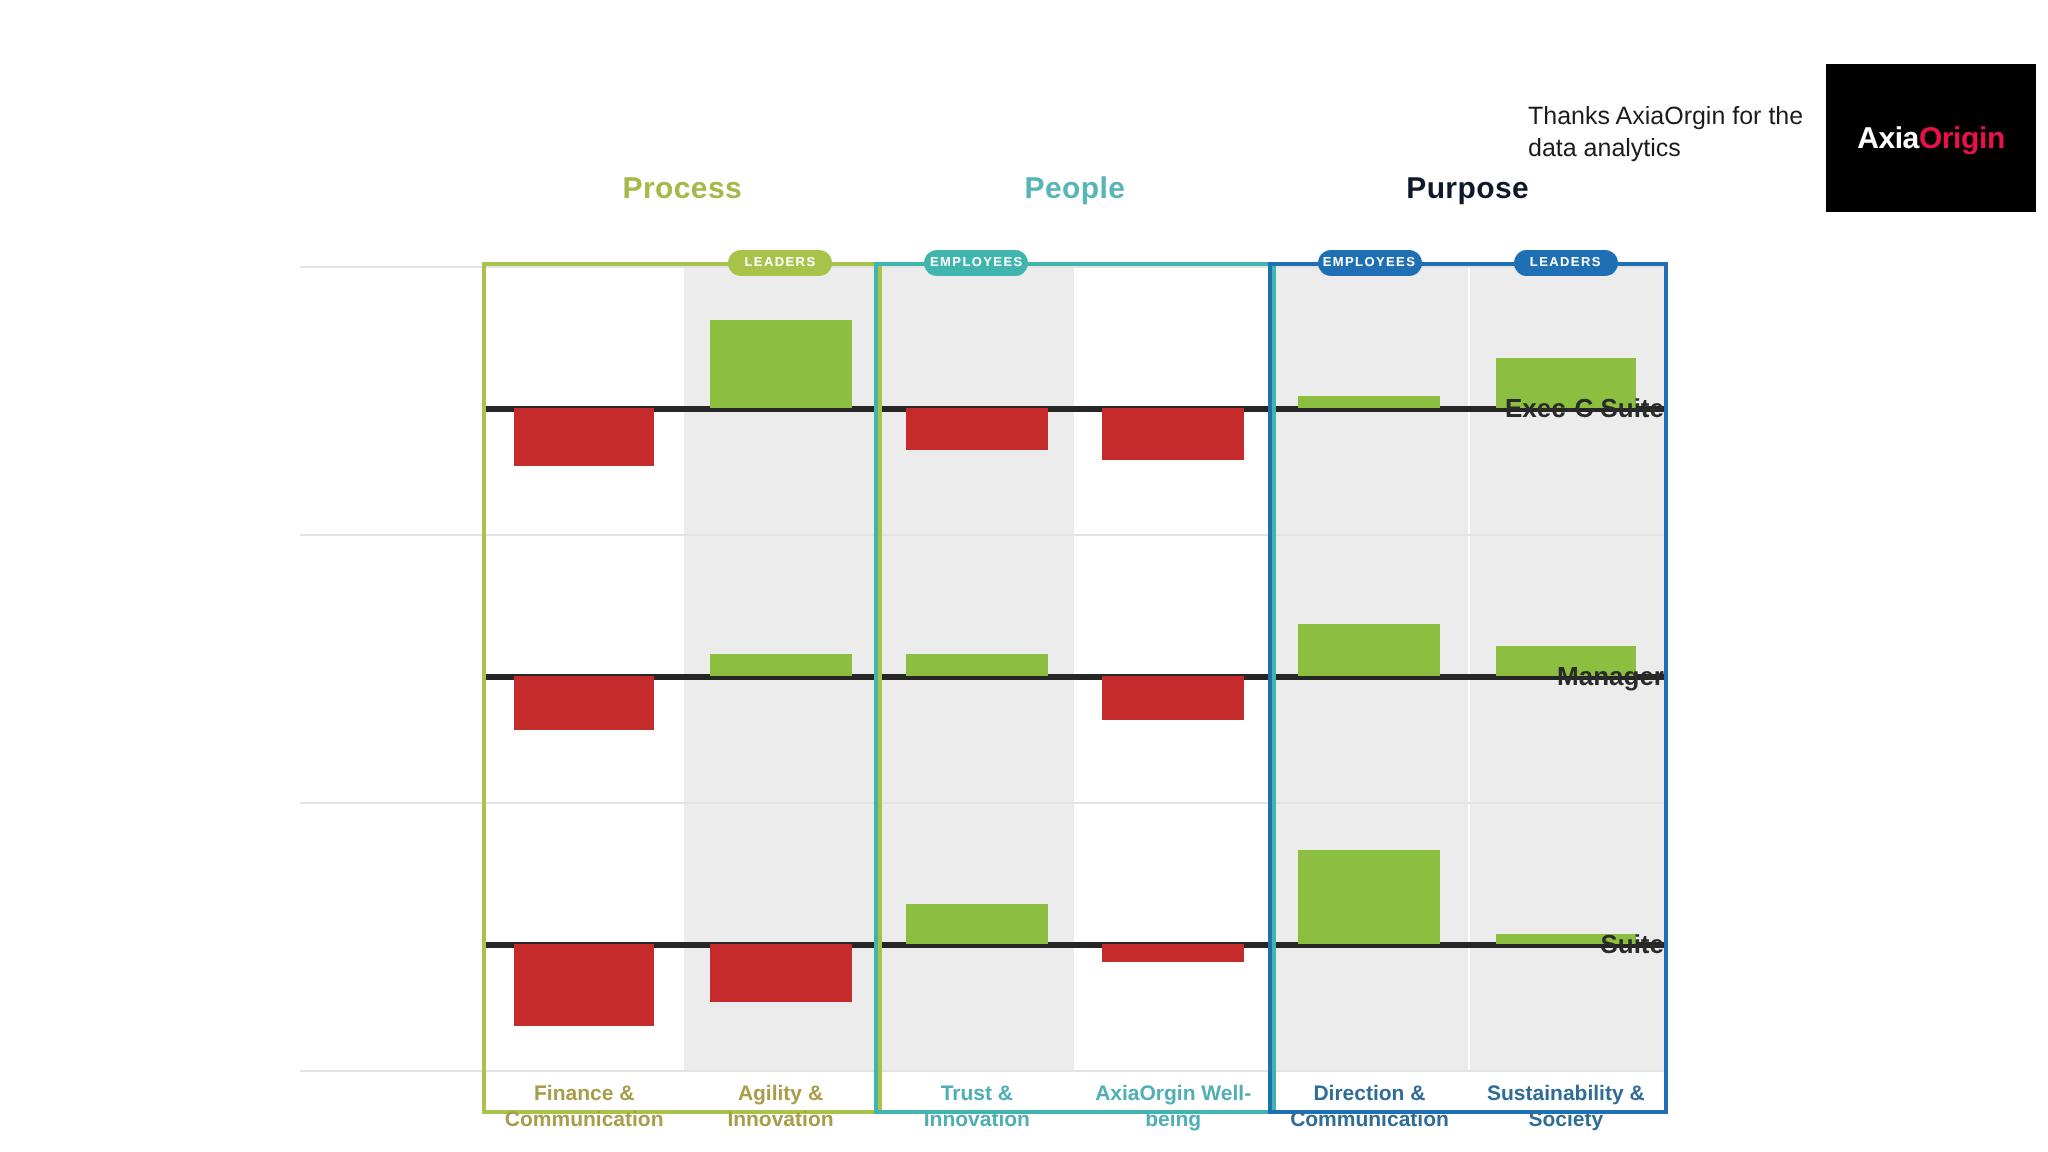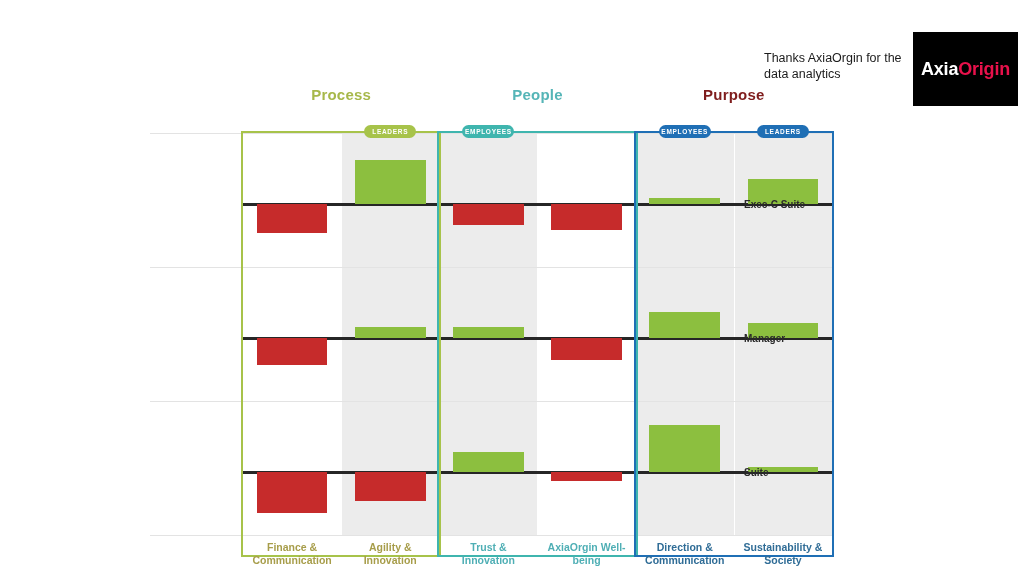--- a/index.html
+++ b/index.html
@@ -7,21 +7,21 @@
     width:1024px;height:576px;background:#ffffff;
     font-family:"Liberation Sans","DejaVu Sans",sans-serif;
     overflow:hidden;position:relative;
   }
 
   
   #credit{position:absolute;left:764px;top:50px;width:140px;
           font-size:12.5px;line-height:16px;color:#1b1b1b;}
   #logo{position:absolute;left:913px;top:32px;width:105px;height:74px;
         background:#000;display:flex;align-items:center;justify-content:center;}
-  #logo .lg{font-size:18px;font-weight:bold;letter-spacing:-0.2px;text-align:center;}
+  #logo .lg{font-size:15px;font-weight:bold;letter-spacing:-0.2px;text-align:center;}
   #logo .lg .a{color:#ffffff;}
   #logo .lg .o{color:#e8114b;}
 
   
   #chart{position:absolute;left:150px;top:110px;width:682px;height:440px;}
 
   
   #plot{position:absolute;left:93px;top:23px;width:589px;height:402px;}
 
   .colbg{position:absolute;top:0;bottom:0;}
@@ -46,33 +46,33 @@
   .gbox{position:absolute;box-sizing:border-box;background:transparent;}
   .gbox-process{border:2px solid #A7C34A;}
   .gbox-people{border:2px solid #3FB5AE;}
   .gbox-purpose{border:2px solid #1F6FB5;}
 
   
   .gtitle{position:absolute;top:-24px;font-size:15px;font-weight:bold;
           text-align:center;letter-spacing:.2px;}
   .gtitle.process{color:#A7B84A;}
   .gtitle.people{color:#55B5B7;}
-  .gtitle.purpose{color:#7f1d1d;}
+  .gtitle.purpose{color:#0f172a;}
 
   
   .pill{position:absolute;height:13px;line-height:13px;border-radius:7px;
         color:#fff;font-size:6.5px;font-weight:bold;letter-spacing:.7px;
         text-align:center;z-index:6;}
   .pill.green{background:#A7C34A;}
   .pill.teal{background:#3FB5AE;}
   .pill.blue{background:#1F6FB5;}
 
   
-  .rowlab{position:absolute;right:0;width:88px;
-          font-size:10px;font-weight:bold;color:#2a2a2a;transform:translateY(-50%);}
+  .rowlab{position:absolute;right:0;width:88px;text-align:right;
+          font-size:13px;font-weight:bold;color:#2a2a2a;transform:translateY(-50%);}
 
   
   .collab{position:absolute;text-align:center;font-size:10.5px;line-height:13px;font-weight:bold;}
   .collab.process{color:#A79D4A;}
   .collab.people{color:#4FAFB5;}
   .collab.purpose{color:#2F6C96;}
 </style>
 </head>
 <body>
 

